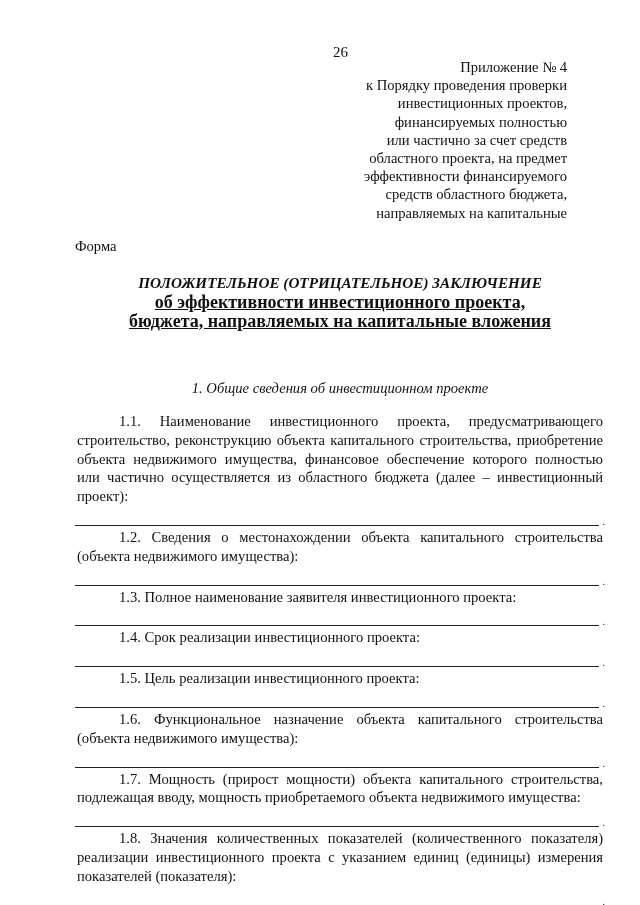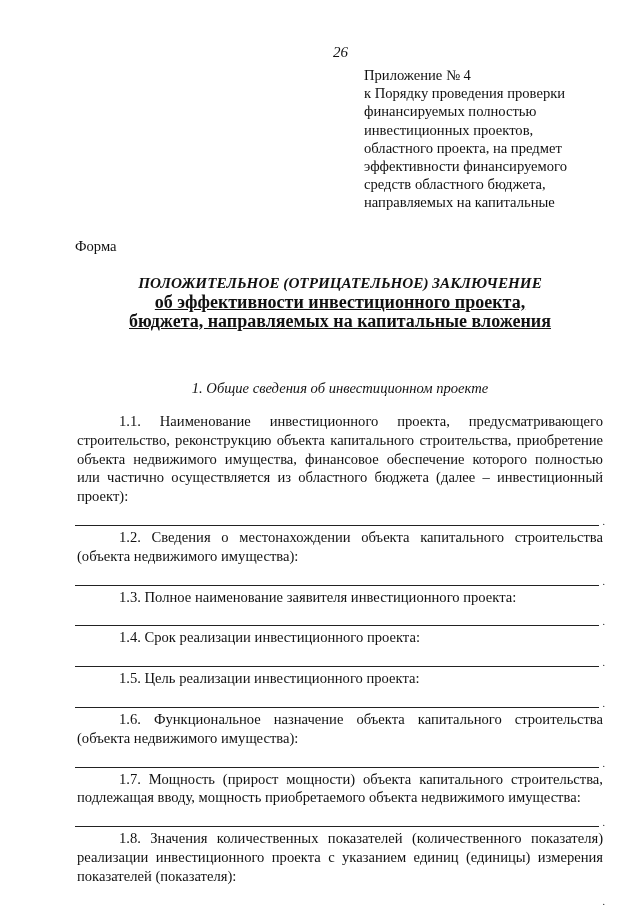--- a/index.html
+++ b/index.html
@@ -1,40 +1,41 @@
 <!DOCTYPE html>
 <html><head>
   <meta charset="utf-8">
   <style>
     html, body { margin: 0; padding: 0; background: #ffffff; }
     body { width: 640px; height: 905px; position: relative; overflow: hidden; color: #111; font-family: "Liberation Serif", "DejaVu Serif", serif; }
-    .page-num { position: absolute; left: 333px; top: 44px; font-size: 15px; font-style: italic; }
-    .appendix { position: absolute; left: 364px; top: 66px; font-size: 14.6px; line-height: 18.2px; }
+    .page-num { position: absolute; left: 333px; top: 44px; font-size: 15px; }
+    .appendix { position: absolute; left: 364px; top: 58px; font-size: 14.6px; line-height: 18.2px; text-align: right; }
     .appendix div { white-space: nowrap; }
     .forma { position: absolute; left: 75px; top: 238px; font-size: 14.6px; }
     .title-block { position: absolute; left: 75px; width: 530px; top: 273px; text-align: center; font-weight: bold; }
     .title-main { font-size: 15.2px; line-height: 20px; font-style: italic; }
     .title-sub { font-size: 18px; line-height: 18.5px; text-decoration: underline; }
     .section-head { position: absolute; left: 75px; width: 530px; top: 380px; text-align: center; font-size: 14.6px; font-style: italic; }
     .items { position: absolute; left: 75px; width: 530px; top: 410px; font-size: 14.6px; line-height: 18.8px; }
     .item p { margin: 2px; text-align: justify; text-indent: 42px; }
     .item p.last-line { text-align-last: left; }
     .fill-line { position: relative; height: 17px; border-bottom: 1px solid #222; margin-right: 6px; margin-bottom: 2px; }
     .fill-line .dot { position: absolute; right: -6px; bottom: -2px; font-size: 10px; line-height: 10px; }
   </style>
 </head>
 <body>
 
 <div class="page-num">26</div>
 
 <div class="appendix">
   <div>Приложение № 4</div>
   <div>к Порядку проведения проверки</div>
+  <div>инвестиционных проектов,</div>
   <div>финансируемых полностью</div>
-  <div>инвестиционных проектов,</div>
+  <div>или частично за счет средств</div>
   <div>областного проекта, на предмет</div>
   <div>эффективности финансируемого</div>
   <div>средств областного бюджета,</div>
   <div>направляемых на капитальные</div>
 </div>
 
 <div class="forma">Форма</div>
 
 <div class="title-block">
   <div class="title-main">ПОЛОЖИТЕЛЬНОЕ (ОТРИЦАТЕЛЬНОЕ) ЗАКЛЮЧЕНИЕ</div>

